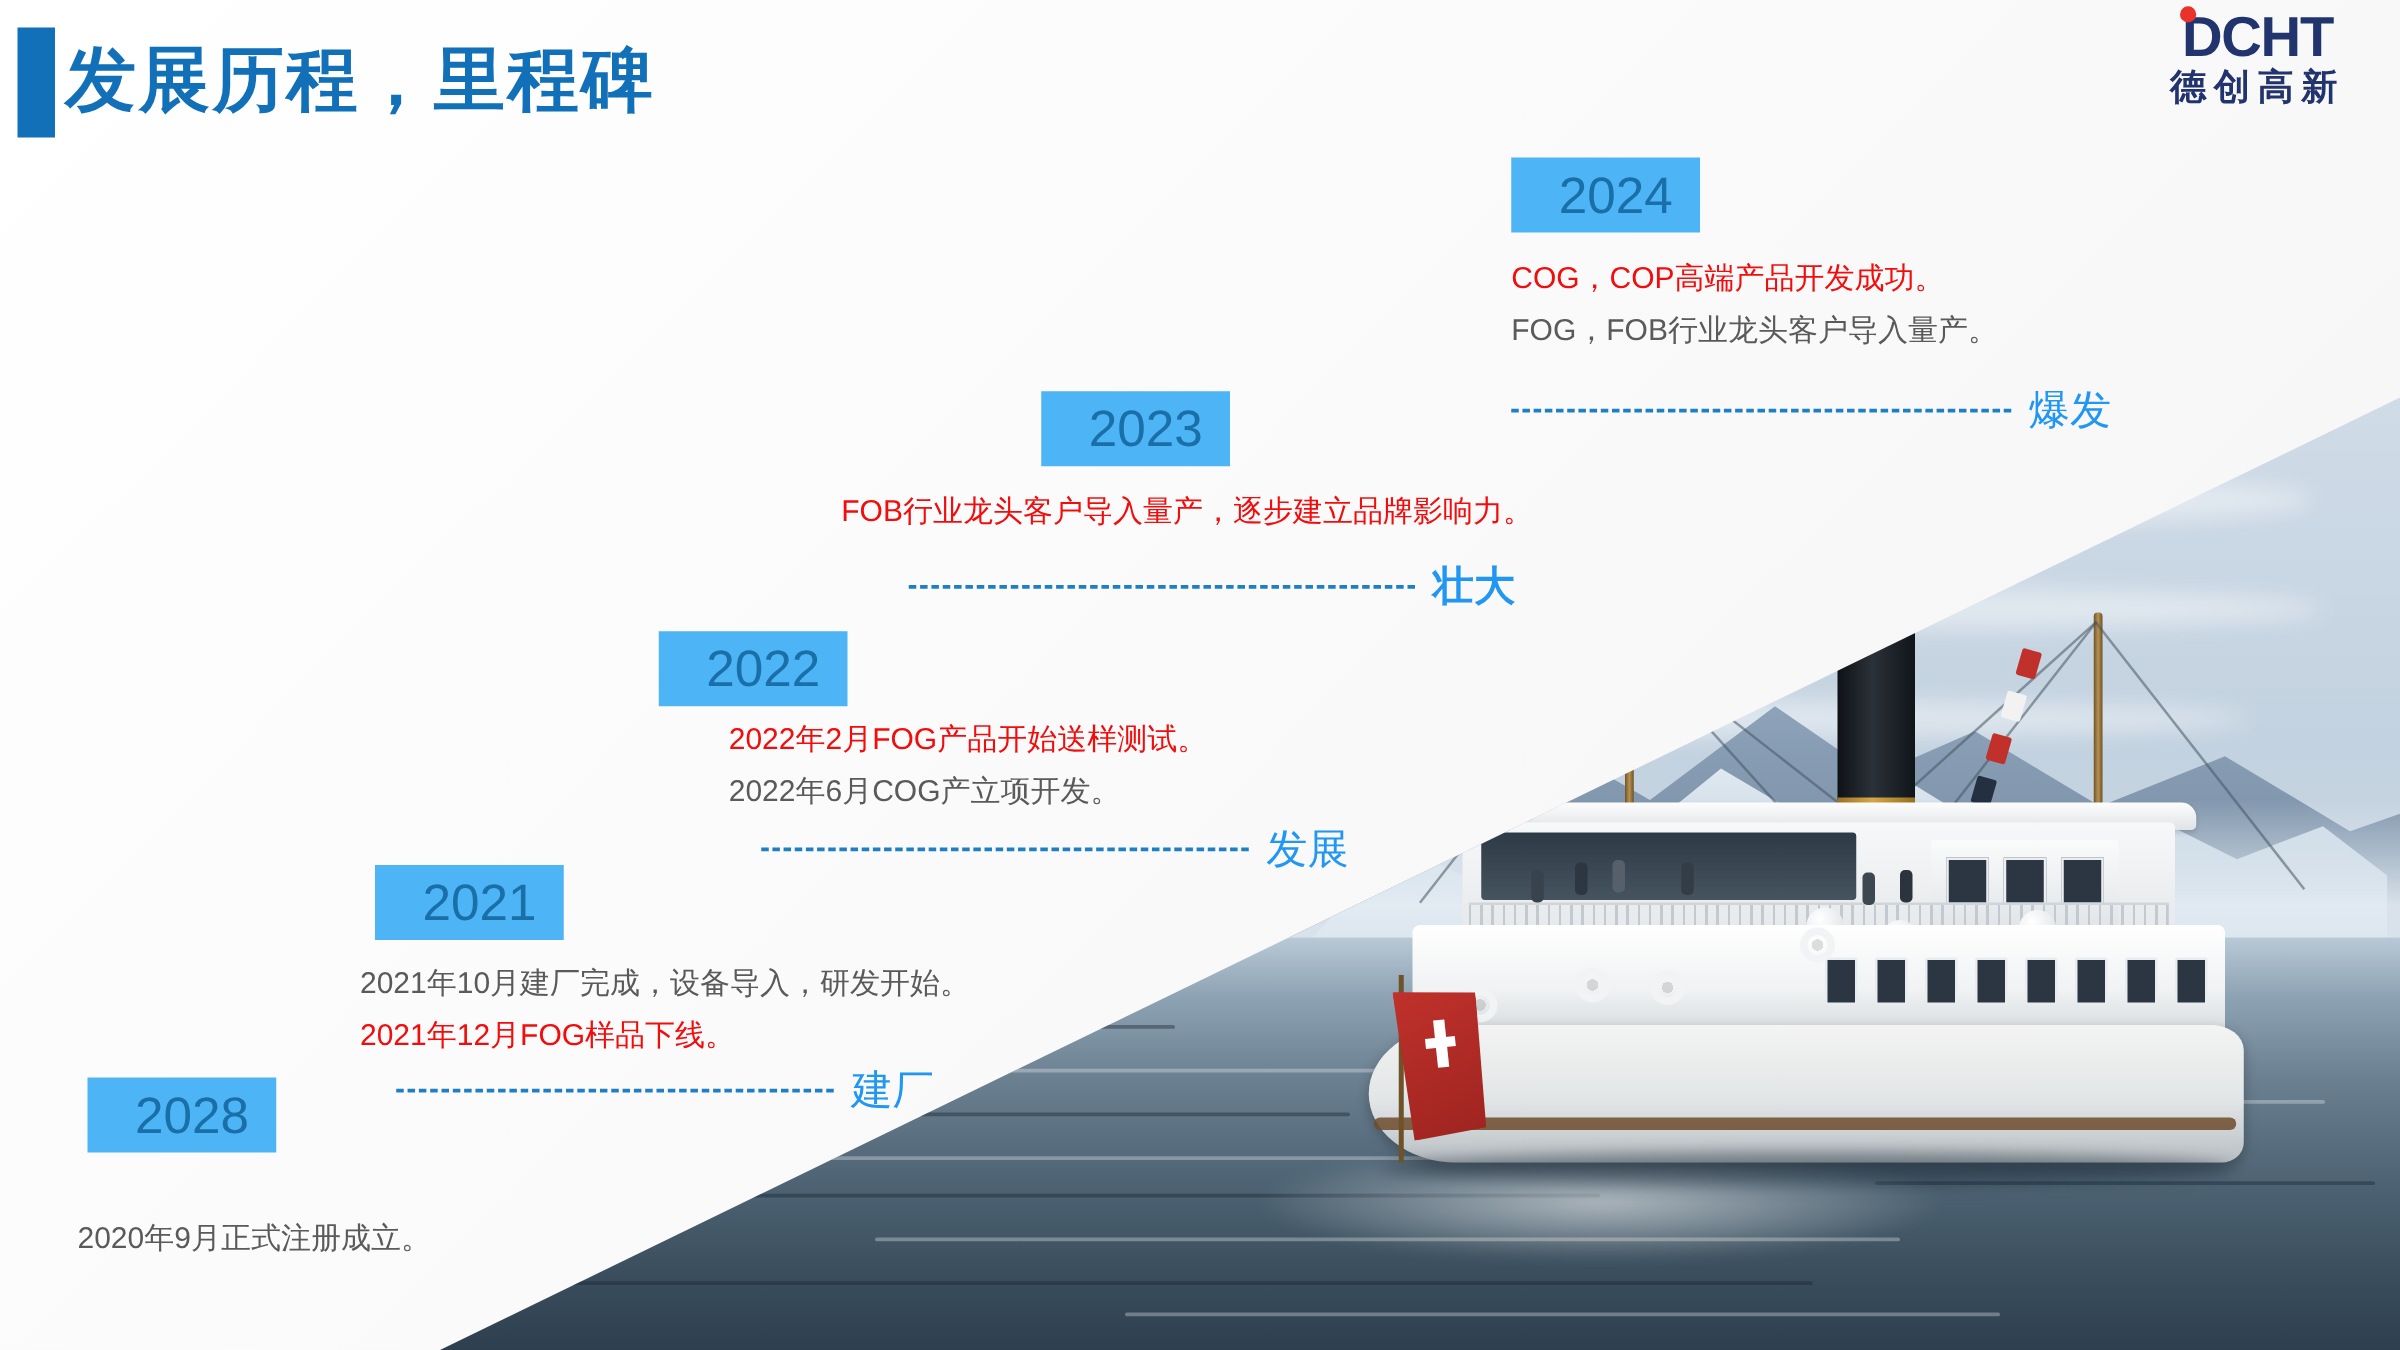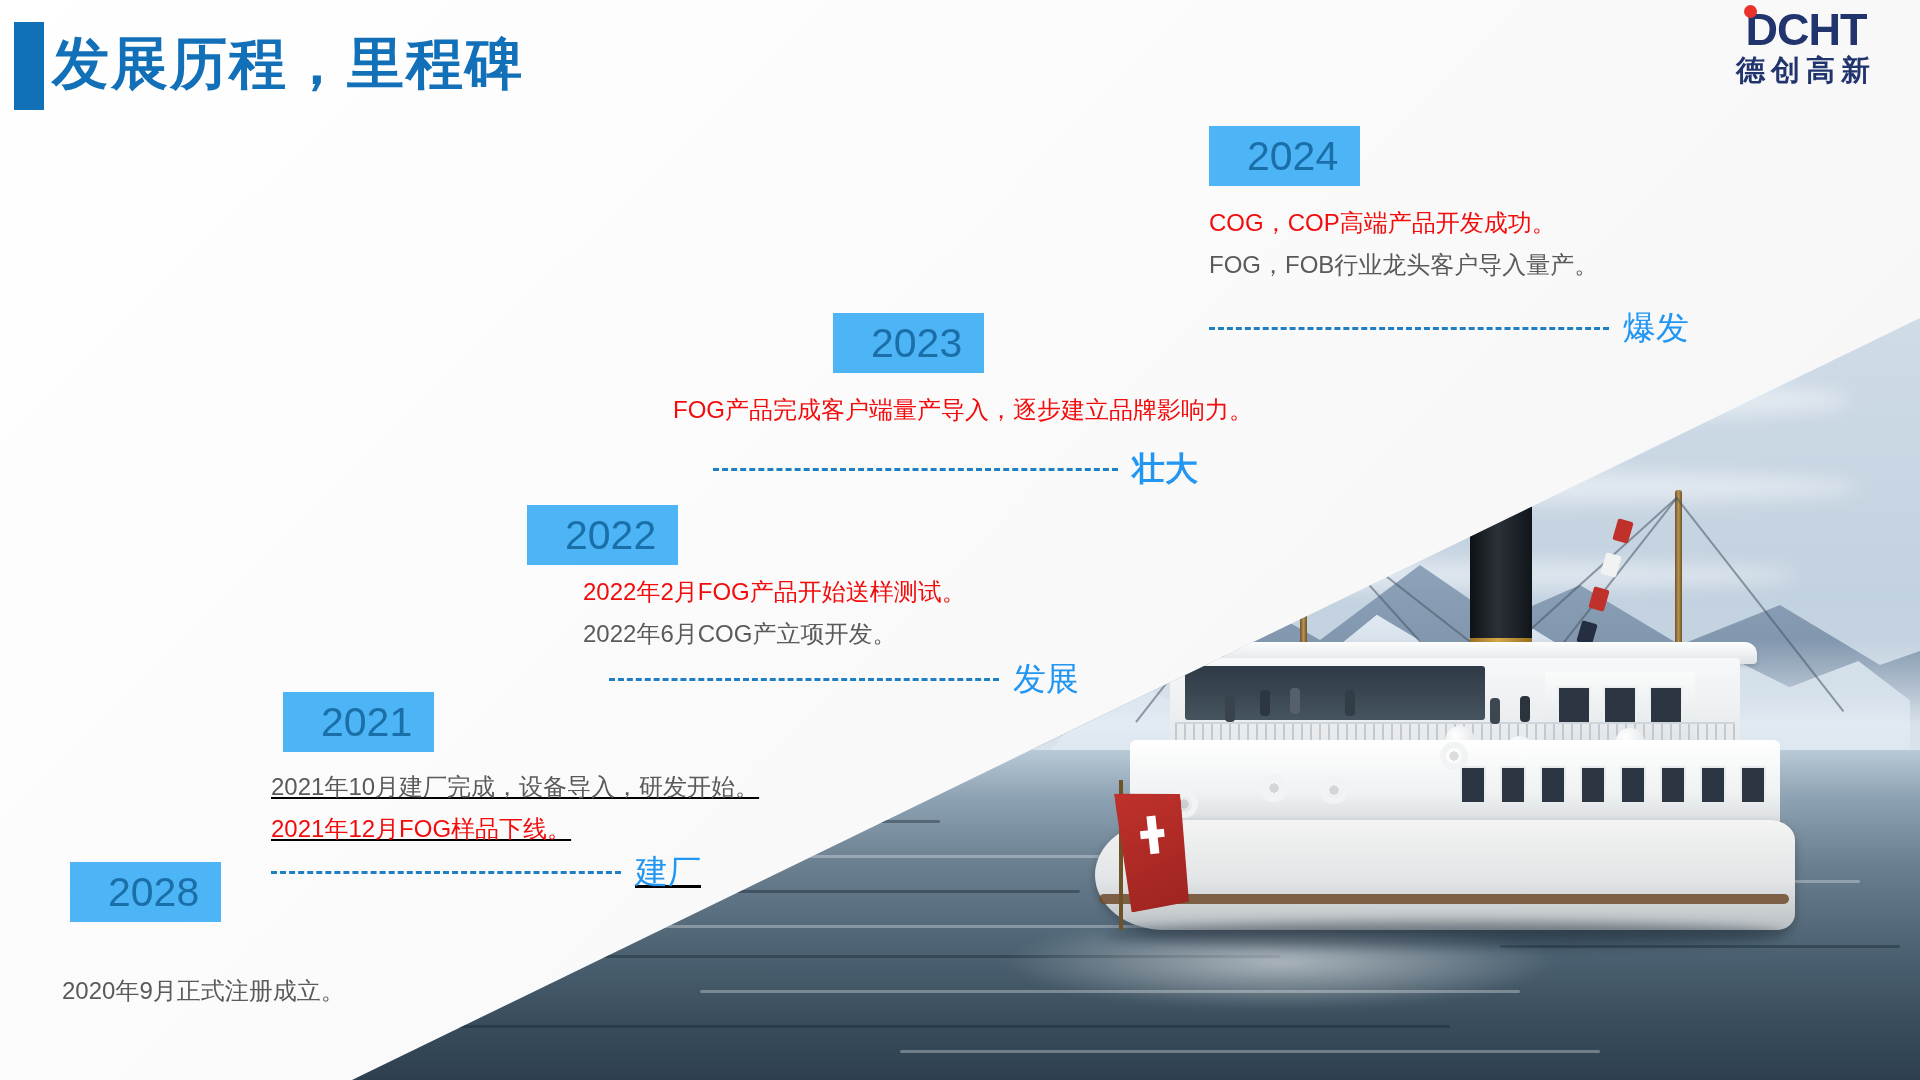--- a/index.html
+++ b/index.html
@@ -180,36 +180,36 @@
 
   
   .ms{position:absolute;}
   .badge{
     display:inline-block;background:#4db5f5;color:#1a6fa8;
     font-size:41px;line-height:60px;padding:0 22px 0 38px;white-space:nowrap;
   }
   .lines{margin-top:16px;}
   .line{font-size:24px;line-height:42px;color:#5a5a5a;white-space:nowrap;}
   .line.red{color:#f20c0c;}
-  .dashrow{display:flex;align-items:center;white-space:nowrap;}
+  .dashrow{display:flex;align-items:center;white-space:nowrap;justify-content:center;}
   .dash{
     height:0;border-top:3px dashed #1f7fc4;
   }
   .phase{
     font-size:33px;color:#2196f3;margin-left:14px;white-space:nowrap;line-height:40px;
   }
 
   
   #ms2024{left:1209px;top:126px;}
   #ms2024 .dash{width:400px;}
   #ms2023{left:833px;top:313px;}
   #ms2023 .dash{width:405px;}
   #ms2022{left:527px;top:505px;}
   #ms2022 .dash{width:390px;}
-  #ms2021{left:283px;top:692px;text-decoration:underline;}
+  #ms2021{left:300px;top:692px;}
   #ms2021 .dash{width:350px;}
   #ms2020{left:70px;top:862px;}
   #ms2020 .dash{width:255px;}
 </style>
 </head>
 <body>
 
 <div id="slide">
 
   <div id="photo">
@@ -328,21 +328,21 @@
     </div>
     <div class="dashrow" style="margin-top:22px;">
       <span class="dash"></span>
       <span class="phase">爆发</span>
     </div>
   </div>
 
   <div class="ms" id="ms2023">
     <div class="badge">2023</div>
     <div class="lines" style="margin-left:-160px;">
-      <div class="line red">FOG产品完成客户端量产导入，逐步建立品牌影响力。</div>
+      <div class="line red">FOB行业龙头客户导入量产，逐步建立品牌影响力。</div>
     </div>
     <div class="dashrow" style="margin-top:18px;margin-left:-120px;font-weight:bold;">
       <span class="dash"></span>
       <span class="phase">壮大</span>
     </div>
   </div>
 
   <div class="ms" id="ms2022">
     <div class="badge">2022</div>
     <div class="lines" style="margin-top:6px;margin-left:56px;">

